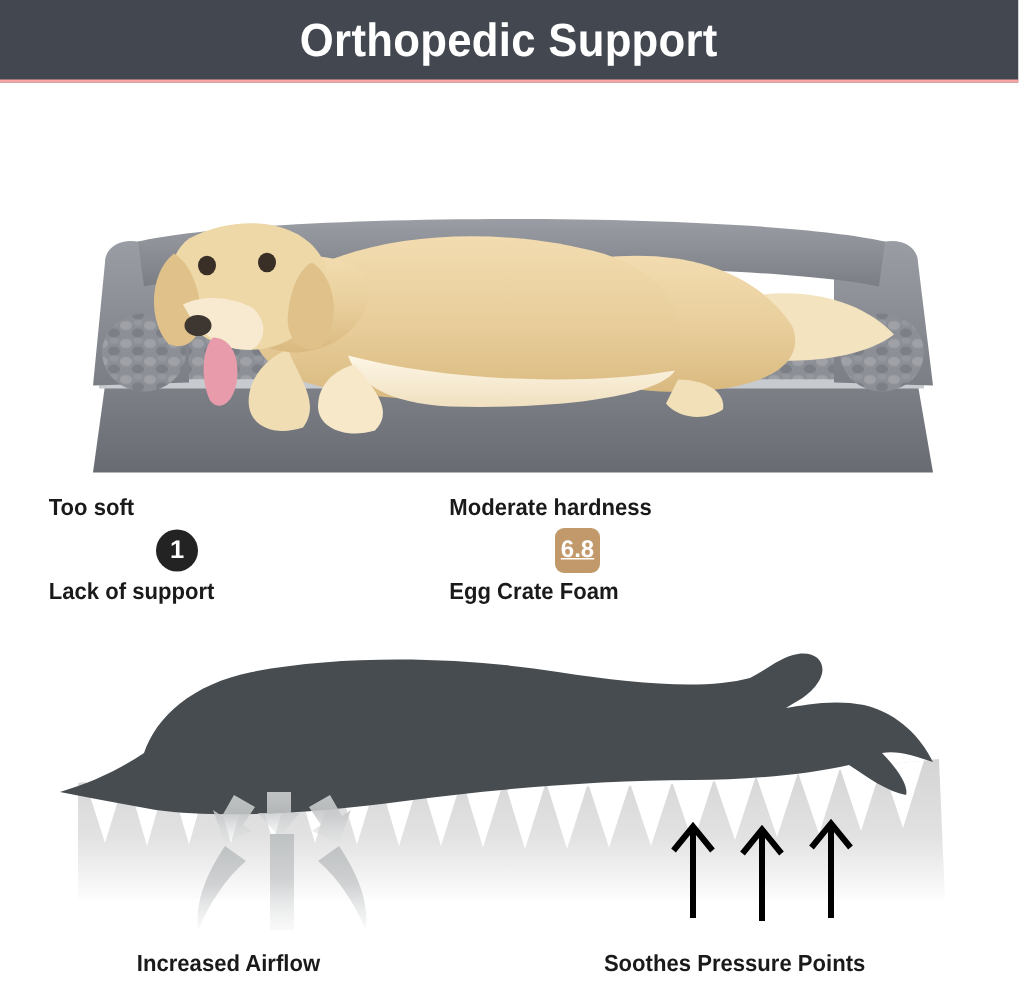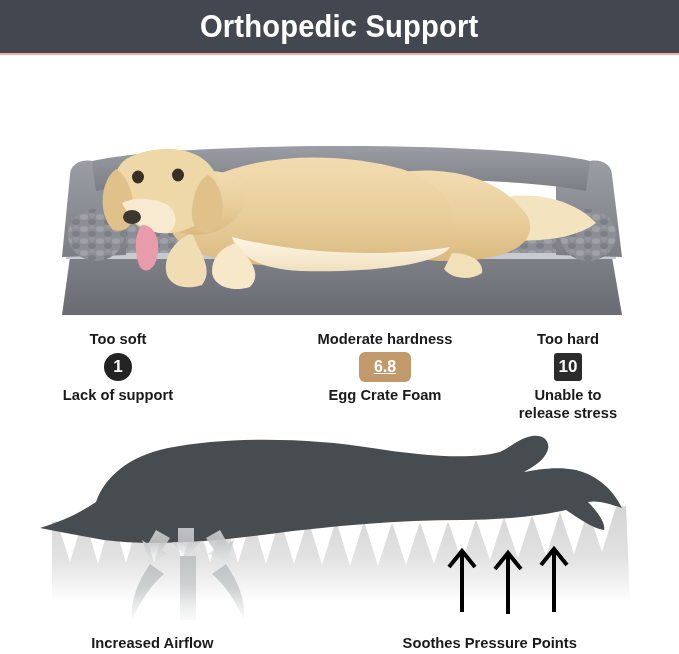--- a/index.html
+++ b/index.html
@@ -50,21 +50,20 @@
 
   
   .scale-section {
     position: absolute;
     left: 0; top: 330px;
     width: 679px;
     height: 100px;
   }
   .scale-node {
     position: absolute;
-    text-align: center;
     width: 180px;
   }
   .scale-node.left   { left: 28px; }
   .scale-node.center { left: 295px; }
   .scale-node.right  { left: 478px; }
 
   .node-top-label {
     font-size: 15.5px;
     font-weight: bold;
     color: #1a1a1a;
@@ -97,21 +96,21 @@
     position: relative;
     z-index: 2;
   }
   .badge.circle {
     width: 28px; height: 28px;
     border-radius: 50%;
     background: #232323;
     font-size: 17px;
   }
   .badge.tan {
-    width: 52px; height: 30px;
+    width: 30px; height: 30px;
     border-radius: 6px;
     background: #C2996A;
     font-size: 16px;
     text-decoration: underline;
   }
   .badge.square {
     width: 28px; height: 28px;
     border-radius: 3px;
     background: #2b2b2b;
     font-size: 17px;
@@ -231,28 +230,20 @@
   </div>
 
   <div class="scale-node center">
     <div class="node-top-label">Moderate hardness</div>
     <div class="badge-row">
       <div class="badge tan">6.8</div>
     </div>
     <div class="node-bottom-label">Egg Crate Foam</div>
   </div>
 
-  <div class="scale-node right">
-    <div class="node-top-label">Too hard</div>
-    <div class="badge-row">
-      <div class="badge square">10</div>
-    </div>
-    <div class="node-bottom-label">Unable to</div>
-    <div class="node-bottom-label" style="margin-top:0">release stress</div>
-  </div>
 </div>
 
 <div class="diagram-section">
   <svg class="diagram-svg" width="679" height="200" viewBox="0 0 679 200">
     <defs>
       <linearGradient id="foamG" x1="0" y1="0" x2="0" y2="1">
         <stop offset="0%" stop-color="#d4d4d4"></stop>
         <stop offset="55%" stop-color="#e2e2e2"></stop>
         <stop offset="100%" stop-color="#fdfdfd"></stop>
       </linearGradient>

